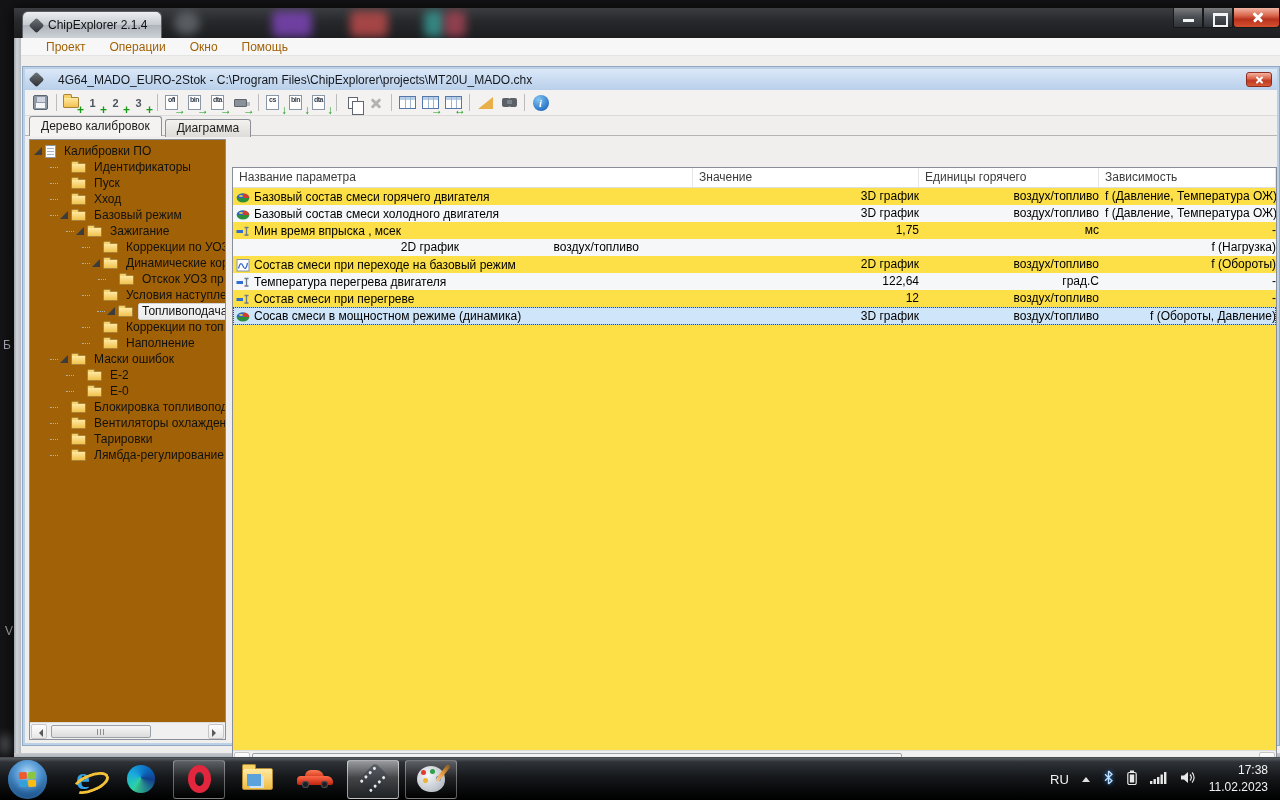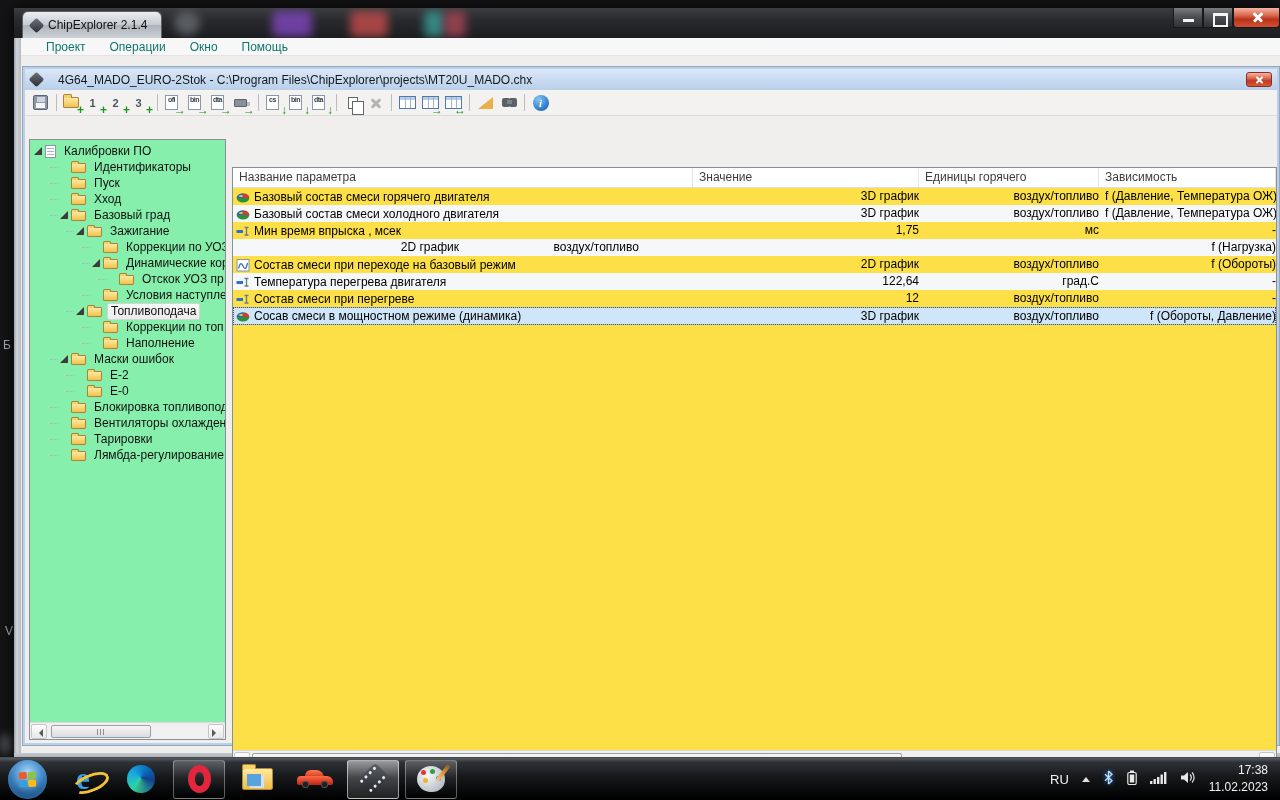--- a/index.html
+++ b/index.html
@@ -31,21 +31,21 @@
                      border:2px solid #f2f4f6; border-top-width:3px; }
   .wbtn.close { width:47px; border-radius:0 0 4px 4px;
                 background:linear-gradient(180deg,#f2b6a4 0%,#d9664c 40%,#b8321d 60%,#d4502f 100%); }
   .wbtn.close::before, .wbtn.close::after { content:''; position:absolute; left:18px; top:8px;
                 width:12px; height:2.5px; background:#fff; border-radius:1px; }
   .wbtn.close::before { transform:rotate(45deg); }
   .wbtn.close::after  { transform:rotate(-45deg); }
 
   .menubar { position:absolute; left:7px; right:0; top:30px; height:18px; background:#f7f7f7;
              display:flex; align-items:center; padding-left:13px; border-bottom:1px solid #e4e4e4; }
-  .menu-item { padding:1px 12px; color:#0f766e; }
+  .menu-item { padding:1px 12px; color:#a16207; }
 
   .glass-l { position:absolute; left:0; top:30px; bottom:0; width:7px;
              background:linear-gradient(90deg,#9aa0a7,#cfd4d9 40%,#b5bac0); }
   .glass-b { position:absolute; left:0; bottom:0; right:0; height:8px;
              background:linear-gradient(180deg,#c3c8cd,#9fa5ab); }
 
   
   .mdi { position:absolute; left:8px; top:58px; width:1258px; height:680px;
          background:#f0efed; border:1px solid #8fa8c4; box-shadow:0 0 0 2px #bcd0e6 inset; }
   .mdi-titlebar { position:absolute; left:2px; right:2px; top:2px; height:21px;
@@ -99,21 +99,21 @@
   
   .tabbar { position:absolute; left:2px; right:2px; top:49px; height:20px; border-bottom:1px solid #b7b5b2; }
   .tab { display:inline-block; padding:0 11px; border:1px solid #8d9097; border-bottom:none;
          border-radius:3px 3px 0 0; color:#1c1c1c; position:relative; }
   .tab.active { height:20px; line-height:19px; background:#f4f3f1; margin-left:4px; z-index:2; }
   .tab.inactive { height:18px; line-height:17px; background:linear-gradient(#f3f2ef,#dedcd8);
                   margin-left:3px; top:2px; z-index:1; }
 
   
   .tree-panel { position:absolute; left:6px; top:72px; width:197px; height:601px;
-                background:#86efac; border:1px solid #898e99; overflow:hidden; }
+                background:#a16207; border:1px solid #898e99; overflow:hidden; }
   .table-panel { position:absolute; left:209px; top:72px; width:1045px; height:601px;
                  background:#fde047; border:1px solid #898e99; overflow:hidden;margin-top:28px; }
 
   
   .tree { position:absolute; inset:1px 0 17px 0; overflow:hidden; padding-top:2px; }
   .t-row { height:16px; display:flex; align-items:center; white-space:nowrap; }
   .conn { width:8px; height:0; border-top:1px dotted #a9b1b9; margin-right:2px; flex:0 0 auto; }
   .exp { width:0; height:0; border:4px solid transparent; border-right-color:#3c3c3c; border-bottom-color:#3c3c3c;
          margin-right:3px; flex:0 0 auto; }
   .exp-space { width:11px; flex:0 0 auto; }
@@ -345,20 +345,21 @@
           </span>
           <span class="tb-btn" data-interactable="true">
             <span class="i-binoc"></span>
           </span>
           <span class="tb-sep" data-interactable="false"></span>
           <span class="tb-btn" data-interactable="true">
             <span class="i-info">i</span>
           </span>
         </div>
 
+      <div class="tabbar" id="tabbar" data-interactable="false"><span class="tab active" data-interactable="true">Дерево калибровок</span><span class="tab inactive" data-interactable="true">Диаграмма</span></div>
 
       <div class="tree-panel" data-interactable="false">
         <div class="tree" id="tree" data-interactable="false">
             <div class="t-row" data-interactable="true" style="padding-left: 4px;">
               <span class="exp" data-interactable="true"></span>
               <span class="t-doc" data-interactable="false"></span>
               <span class="t-label" data-interactable="false">Калибровки ПО</span>
             </div>
             <div class="t-row" data-interactable="true" style="padding-left: 20px;">
               <span class="conn" data-interactable="false"></span>
@@ -375,21 +376,21 @@
             <div class="t-row" data-interactable="true" style="padding-left: 20px;">
               <span class="conn" data-interactable="false"></span>
               <span class="exp-space" data-interactable="false"></span>
               <span class="t-folder" data-interactable="false"></span>
               <span class="t-label" data-interactable="false">Хход</span>
             </div>
             <div class="t-row" data-interactable="true" style="padding-left: 20px;">
               <span class="conn" data-interactable="false"></span>
               <span class="exp" data-interactable="true"></span>
               <span class="t-folder" data-interactable="false"></span>
-              <span class="t-label" data-interactable="false">Базовый град</span>
+              <span class="t-label" data-interactable="false">Базовый режим</span>
             </div>
             <div class="t-row" data-interactable="true" style="padding-left: 36px;">
               <span class="conn" data-interactable="false"></span>
               <span class="exp" data-interactable="true"></span>
               <span class="t-folder" data-interactable="false"></span>
               <span class="t-label" data-interactable="false">Зажигание</span>
             </div>
             <div class="t-row" data-interactable="true" style="padding-left: 52px;">
               <span class="conn" data-interactable="false"></span>
               <span class="exp-space" data-interactable="false"></span>
@@ -407,21 +408,21 @@
               <span class="exp-space" data-interactable="false"></span>
               <span class="t-folder" data-interactable="false"></span>
               <span class="t-label" data-interactable="false">Отскок УОЗ пр</span>
             </div>
             <div class="t-row" data-interactable="true" style="padding-left: 52px;">
               <span class="conn" data-interactable="false"></span>
               <span class="exp-space" data-interactable="false"></span>
               <span class="t-folder" data-interactable="false"></span>
               <span class="t-label" data-interactable="false">Условия наступле</span>
             </div>
-            <div class="t-row selected" data-interactable="true" style="padding-left: 36px;">
+            <div class="t-row selected" data-interactable="true" style="padding-left: 36px; margin-left: 31px;">
               <span class="conn" data-interactable="false"></span>
               <span class="exp" data-interactable="true"></span>
               <span class="t-folder" data-interactable="false"></span>
               <span class="t-label" data-interactable="false">Топливоподача</span>
             </div>
             <div class="t-row" data-interactable="true" style="padding-left: 52px;">
               <span class="conn" data-interactable="false"></span>
               <span class="exp-space" data-interactable="false"></span>
               <span class="t-folder" data-interactable="false"></span>
               <span class="t-label" data-interactable="false">Коррекции по топ</span>

